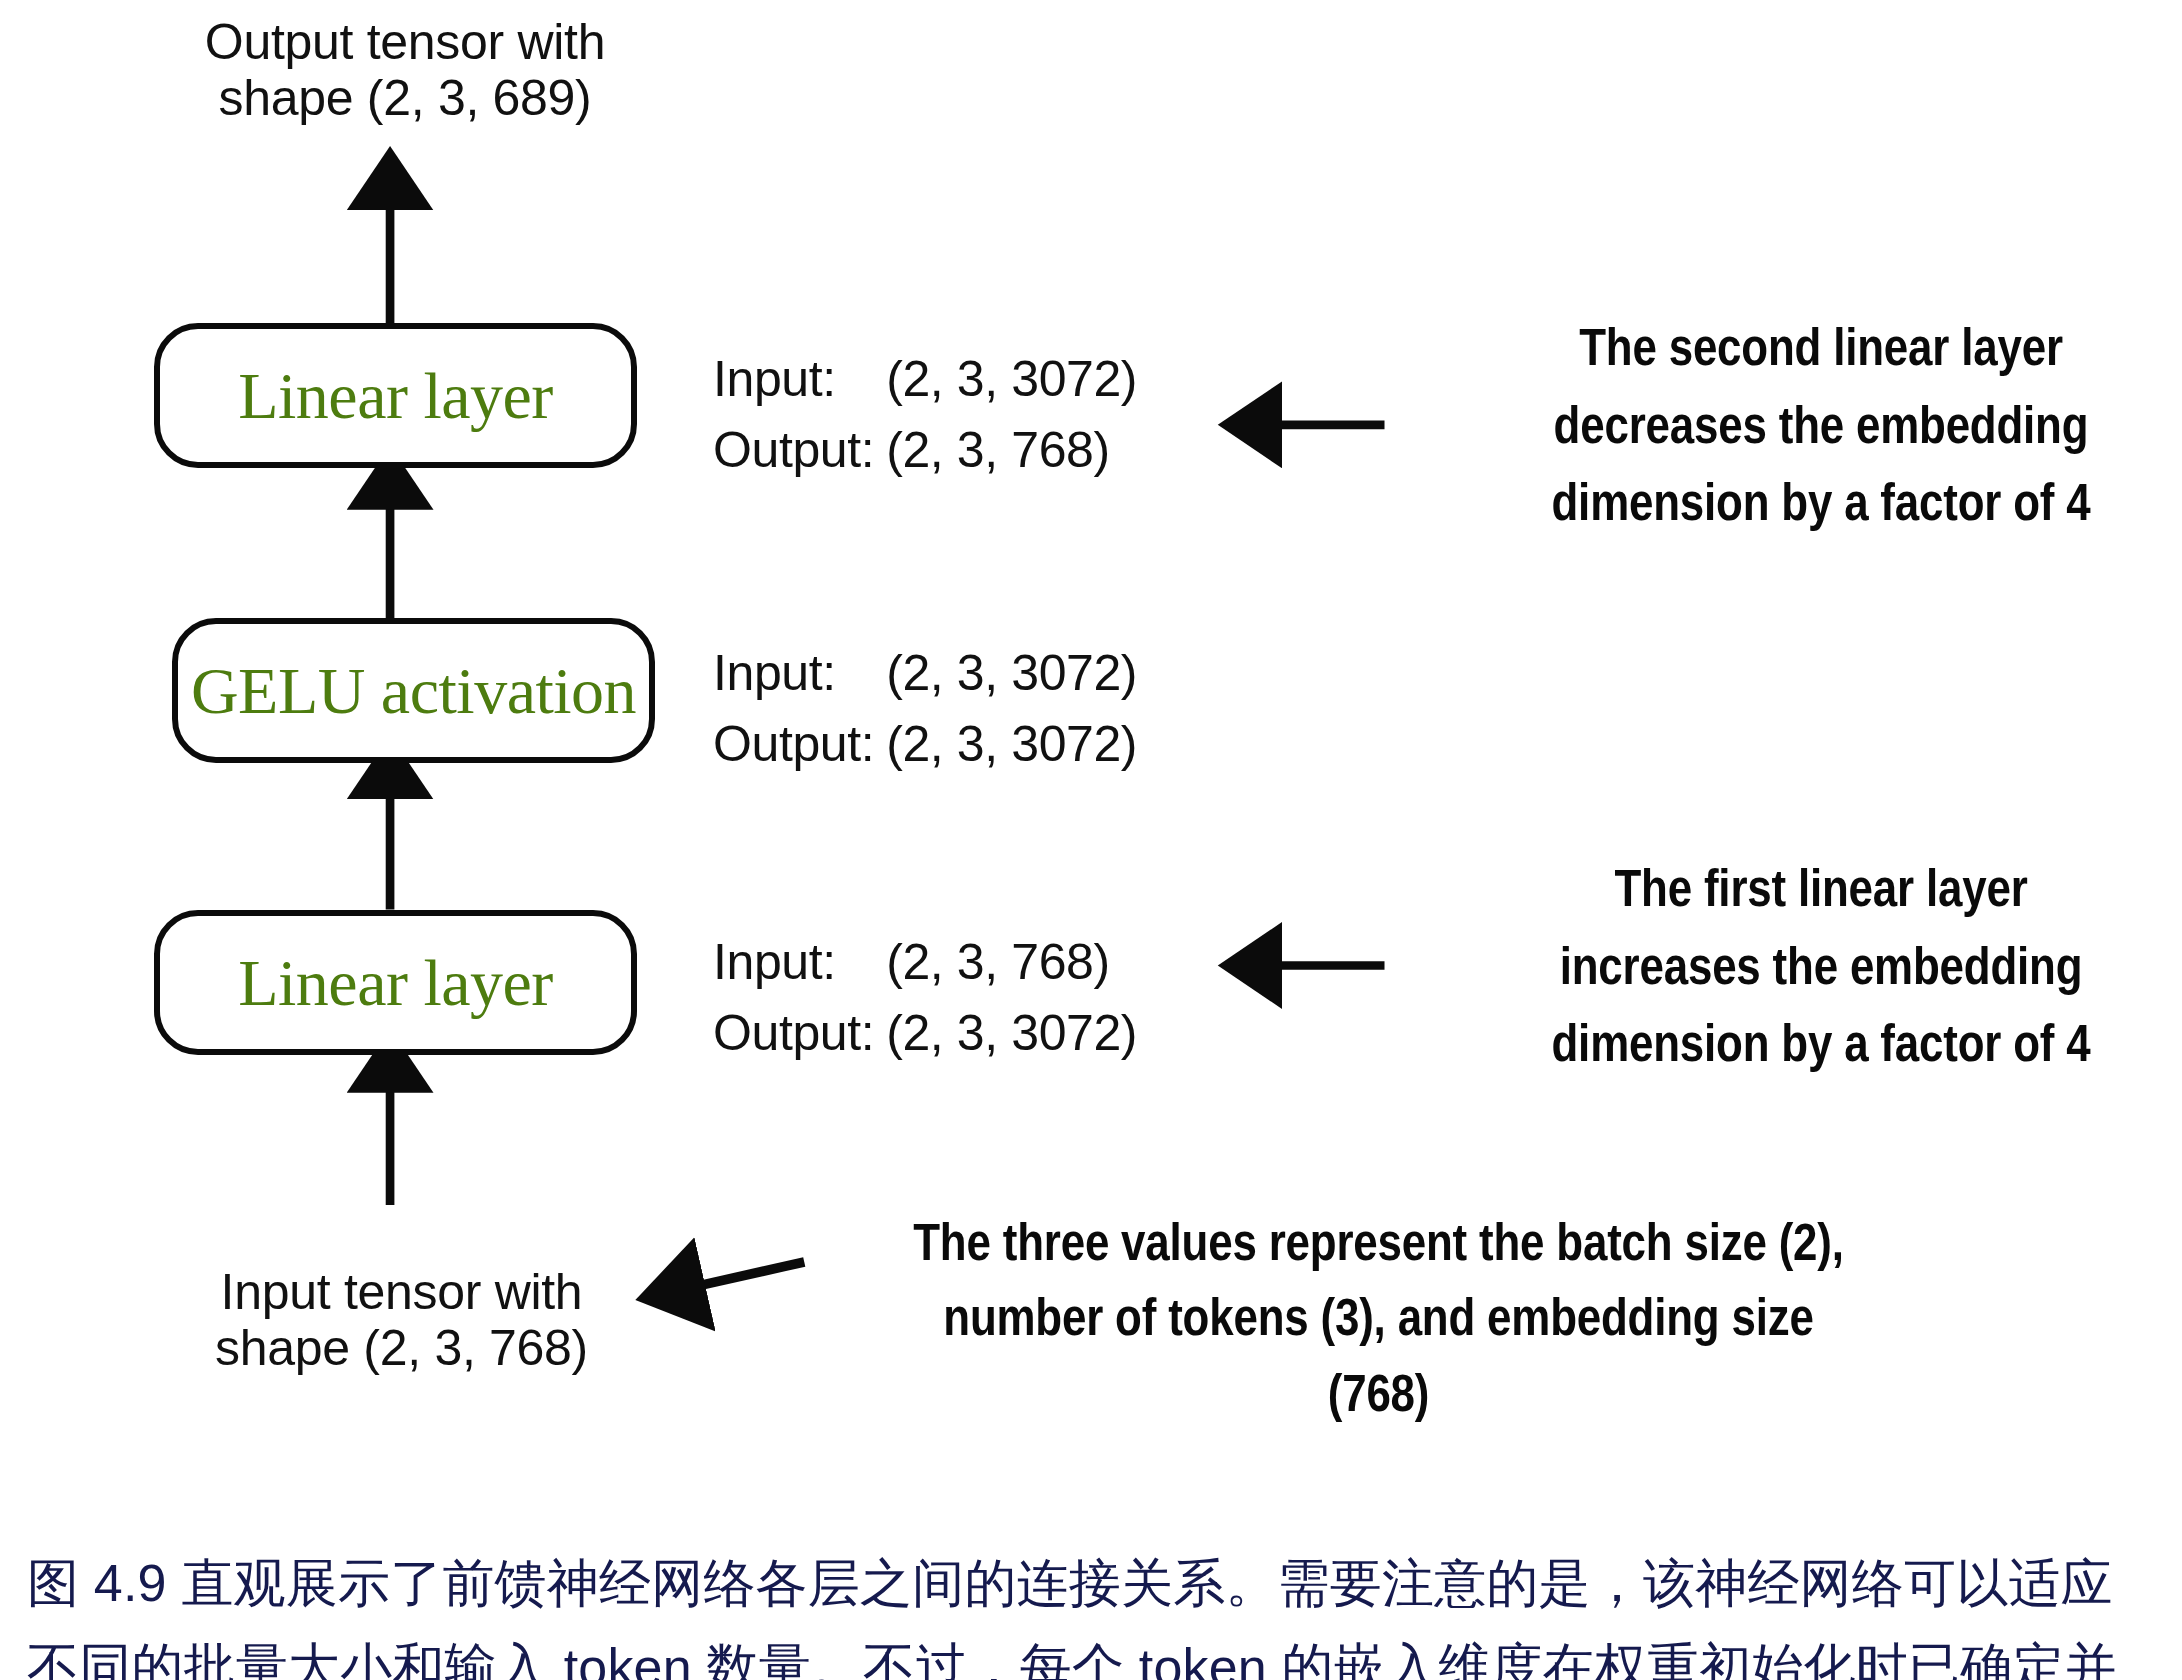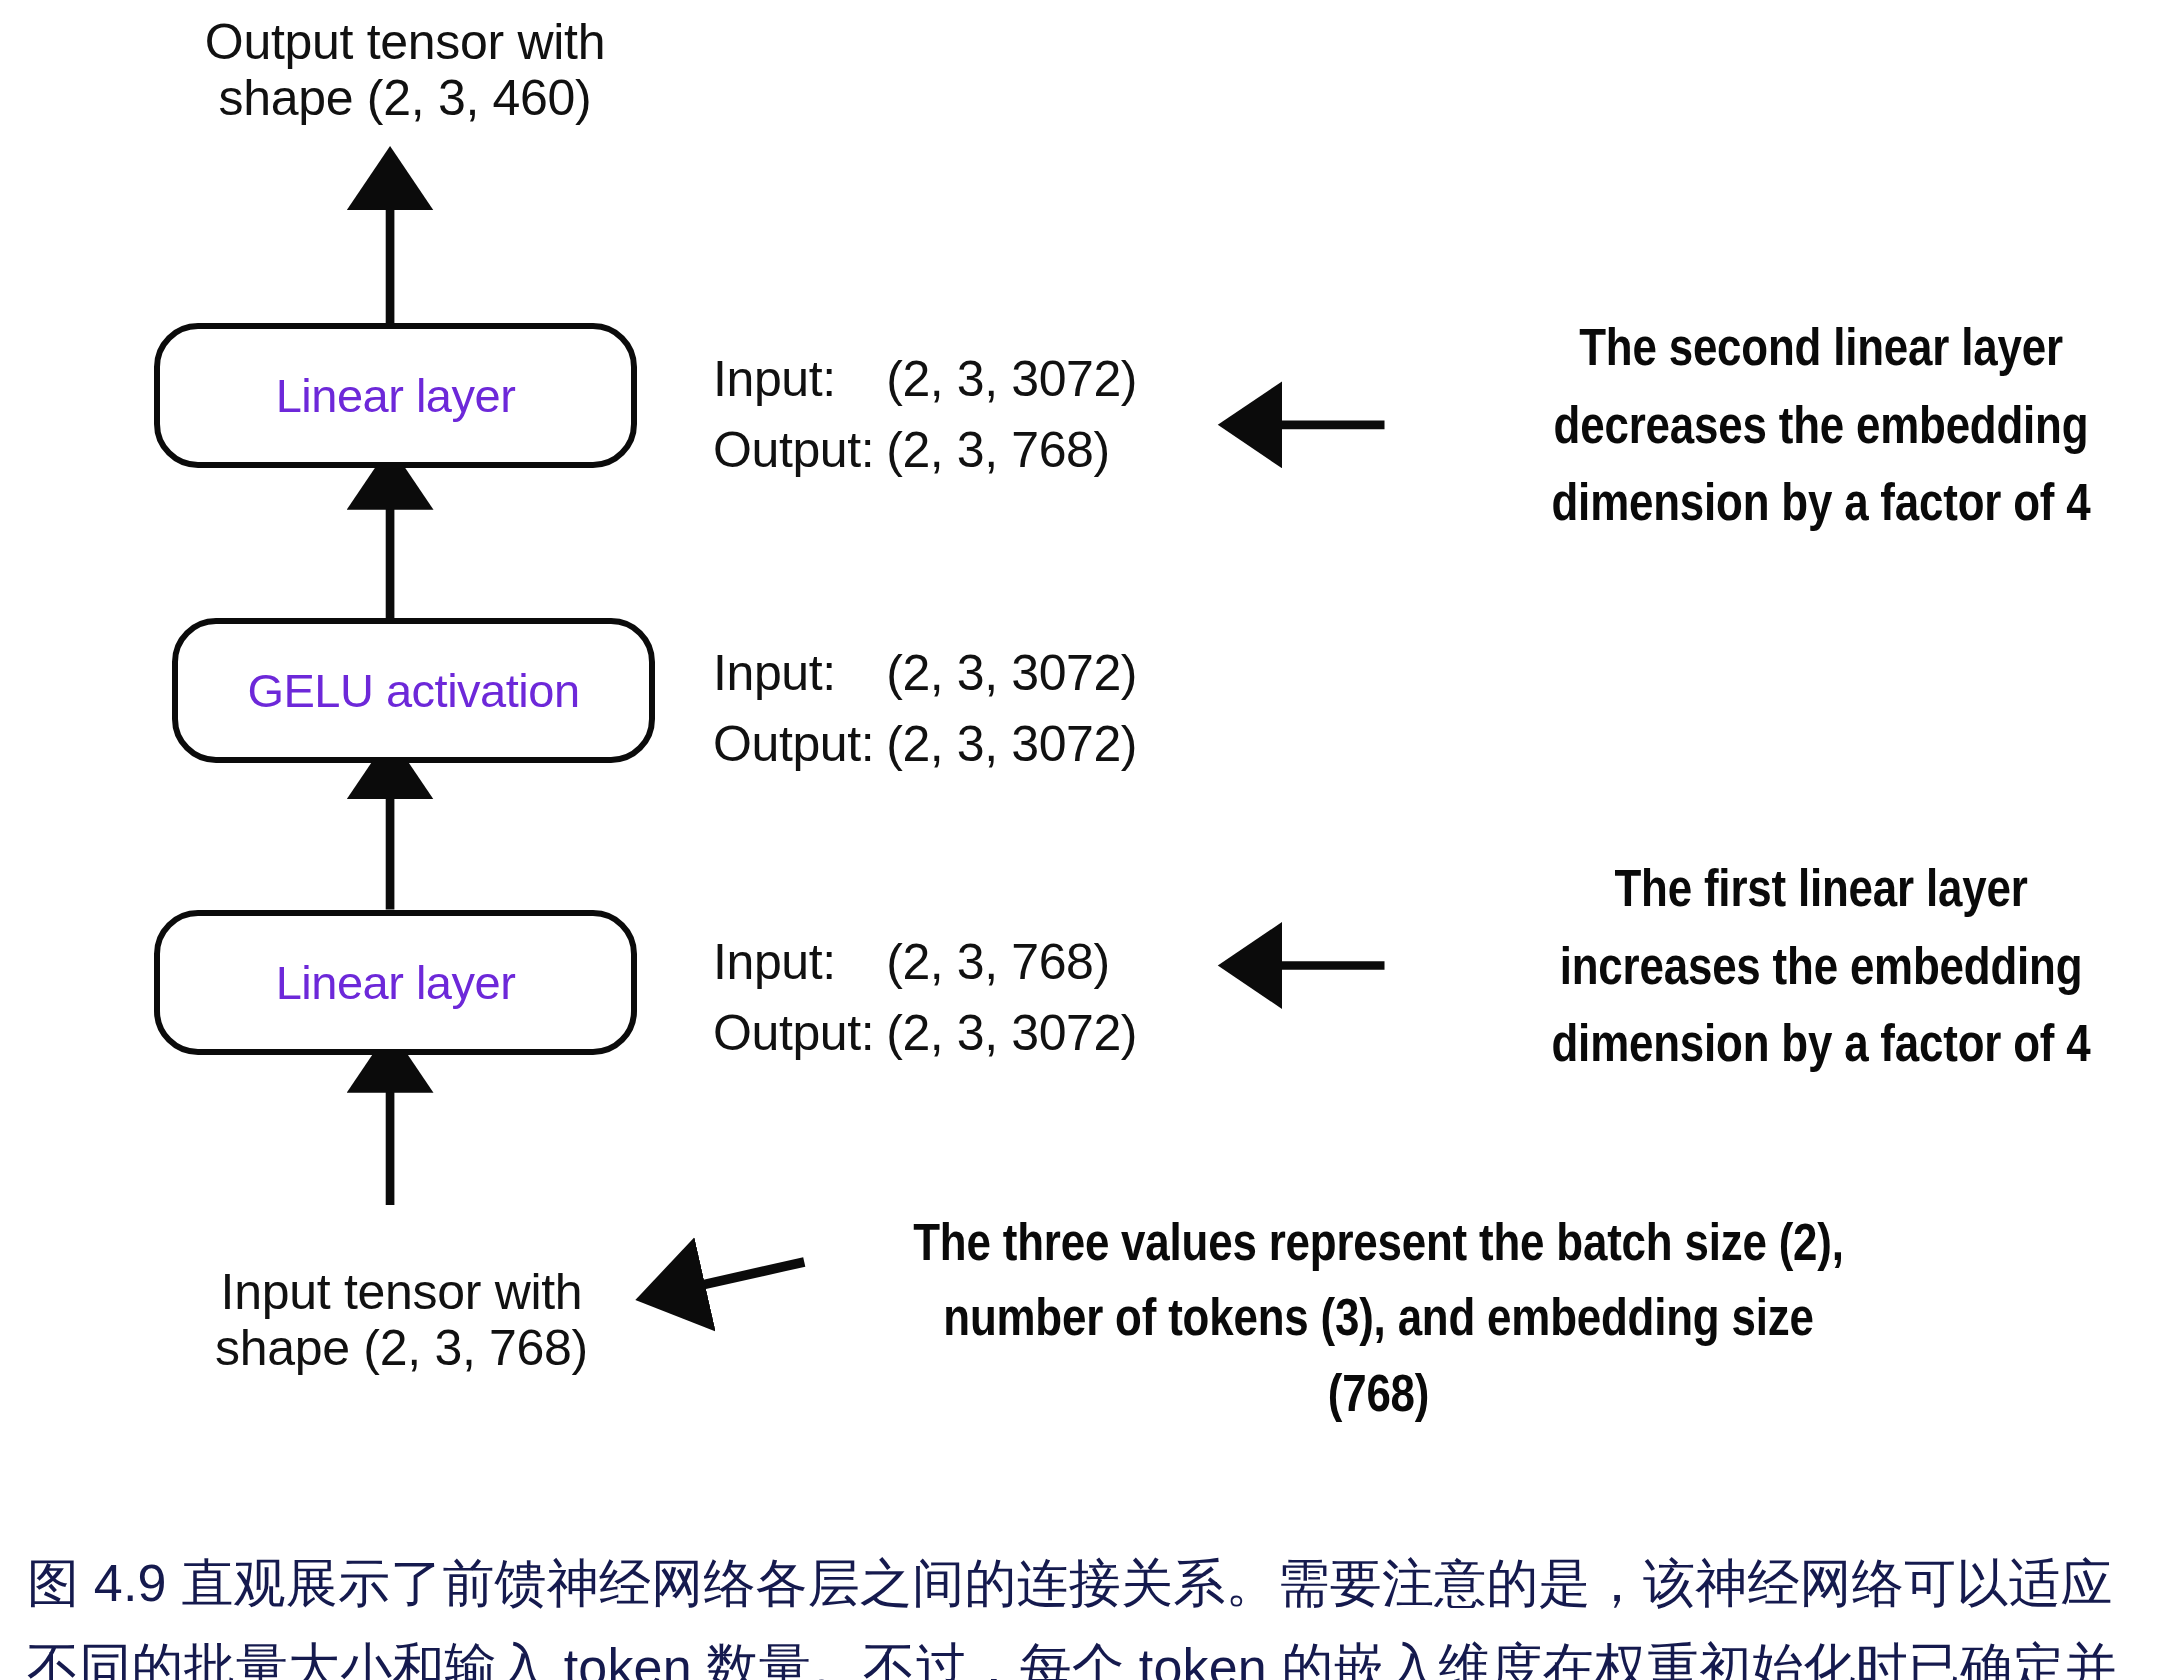--- a/index.html
+++ b/index.html
@@ -44,24 +44,24 @@
   .layer-box{
     box-sizing:border-box;
     border:6.8px solid #0b0b0b;
     border-radius:44px;
     background:#ffffff;
     display:flex;
     align-items:center;
     justify-content:center;
   }
   .layer-box .layer-label{
-    font-family:Liberation Sans, sans-serif;
+    font-family:Liberation Serif, serif;
     font-weight:400;
-    font-size:47px;
-    color:#6d28d9;
+    font-size:66px;
+    color:#4d7c0f;
     letter-spacing:-0.5px;
     white-space:nowrap;
   }
 
   
   .io-spec{
     display:grid;
     grid-template-columns:auto auto;
     column-gap:25px;
     row-gap:1.9px;
@@ -122,21 +122,21 @@
     <g stroke="#0b0b0b" stroke-width="9" fill="none">
       <line x1="1434" y1="1000" x2="1300" y2="1000" marker-end="url(#ah-left)"></line>
     </g>
 
     <g stroke="#0b0b0b" stroke-width="10" fill="none">
       <line x1="833" y1="1307" x2="700" y2="1337" marker-end="url(#ah-left)"></line>
     </g>
   </svg>
 
   <div class="abs plain" style="left: 154px; top: 13.5px; width: 502px; text-align: center; white-space: pre-line;">Output tensor with
-shape (2, 3, 460)</div>
+shape (2, 3, 689)</div>
 
   <div class="abs layer-box" style="left:154px;top:323px;width:483px;height:145px;">
     <span class="layer-label">Linear layer</span>
   </div>
   <div class="abs io-spec" style="left:713px;top:350px;">
     <span>Input:</span>
     <span>(2, 3, 3072)</span>
     <span>Output:</span>
     <span>(2, 3, 768)</span>
   </div>

